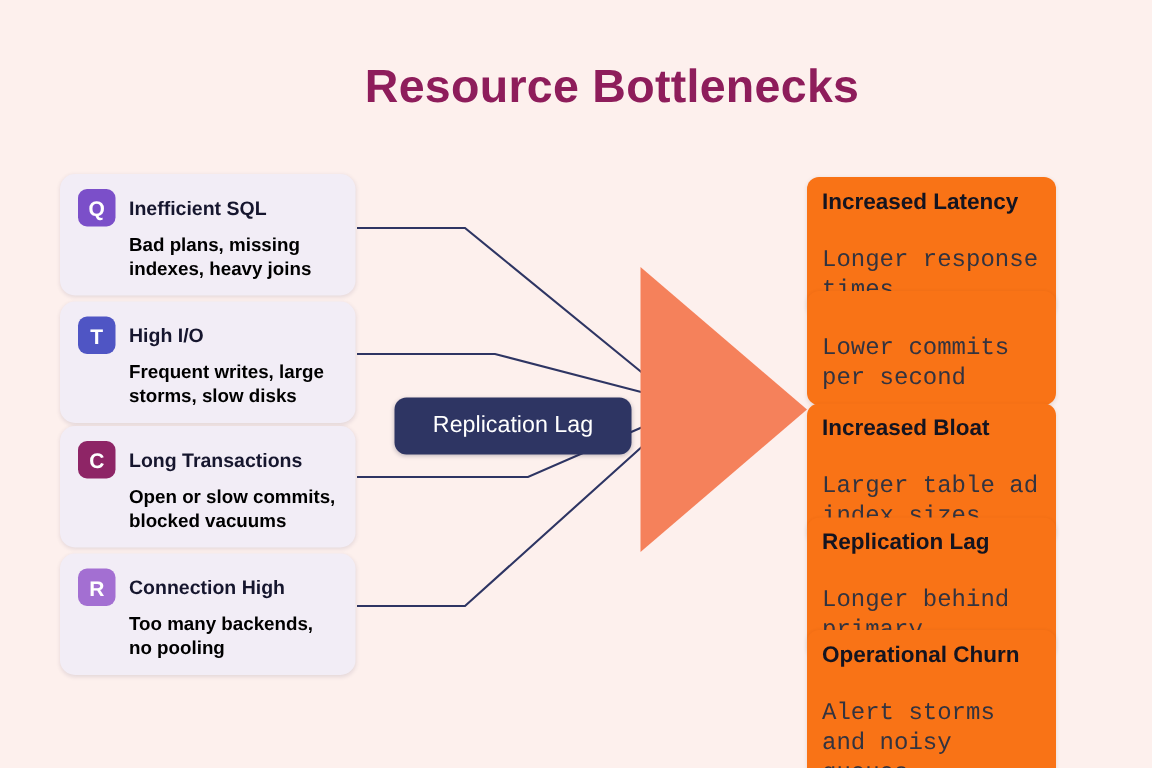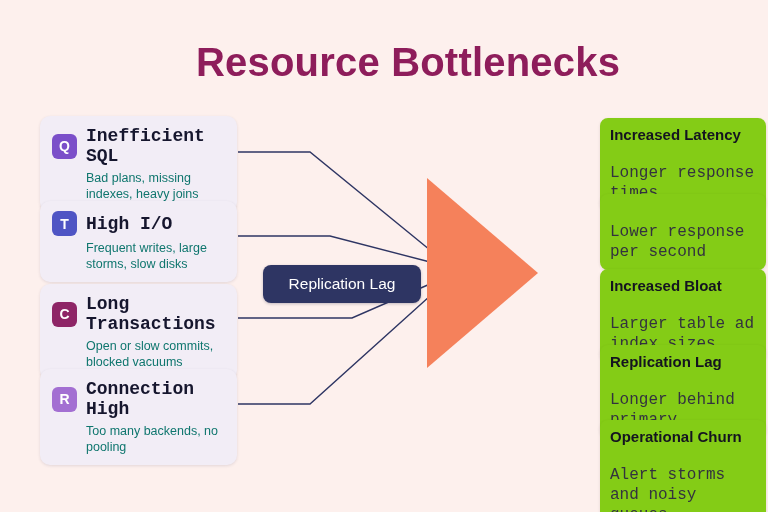--- a/index.html
+++ b/index.html
@@ -14,21 +14,21 @@
     height: 512px;
     overflow: hidden;
     background: #fdf0ed;
   }
   .title {
     position: absolute;
     top: 40px;
     left: 0;
     width: 768px;
     text-align: center;
-    font-size: 40px;
+    font-size: 31px;
     font-weight: bold;
     color: #8e1d5b;
     letter-spacing: 0.2px;
     padding-left: 48px;
   }
   svg.connectors {
     position: absolute;
     left: 0; top: 0;
     width: 768px; height: 512px;
   }
@@ -51,52 +51,52 @@
     border-radius: 6px;
     color: #ffffff;
     font-weight: bold;
     font-size: 14px;
     display: flex;
     align-items: center;
     justify-content: center;
     flex: 0 0 auto;
   }
   .cause-title {
-    font-size: 18px;
+    font-size: 13px;
     font-weight: bold;
     color: #16162e;
-    font-family: Liberation Mono, monospace;
   }
   .cause-desc {
     margin-top: 4px;
     padding-left: 34px;
     font-size: 12.5px;
     line-height: 1.3;
-    color: #0f766e;
+    color: #000000;
+    font-weight: bold;
   }
   .center-label {
     position: absolute;
     left: 263px;
     top: 265px;
     width: 158px;
     height: 38px;
     background: #2e3563;
     border-radius: 8px;
     color: #ffffff;
     font-size: 15.5px;
     display: flex;
     align-items: center;
     justify-content: center;
     box-shadow: 0 1px 3px rgba(20,20,50,0.25);
   }
   .effect-card {
     position: absolute;
-    left: 600px;
+    left: 538px;
     width: 166px;
-    background: #84cc16;
+    background: #f97316;
     border-radius: 8px;
     box-shadow: 0 1px 3px rgba(60,40,30,0.12);
     padding: 8px 10px;
   }
   .effect-title {
     font-size: 15px;
     font-weight: bold;
     color: #141420;
   }
   .effect-desc {
@@ -155,21 +155,21 @@
   </div>
 
   <div class="center-label">Replication Lag</div>
 
   <div class="effect-card" style="top:118px;">
     <div class="effect-title">Increased Latency</div>
     <div class="effect-desc">Longer response times</div>
   </div>
 
   <div class="effect-card" style="top:194px;">
-    <div class="effect-desc">Lower response per second</div>
+    <div class="effect-desc">Lower commits per second</div>
   </div>
 
   <div class="effect-card" style="top:269px;">
     <div class="effect-title">Increased Bloat</div>
     <div class="effect-desc">Larger table ad index sizes</div>
   </div>
 
   <div class="effect-card" style="top:345px;">
     <div class="effect-title">Replication Lag</div>
     <div class="effect-desc">Longer behind primary</div>

